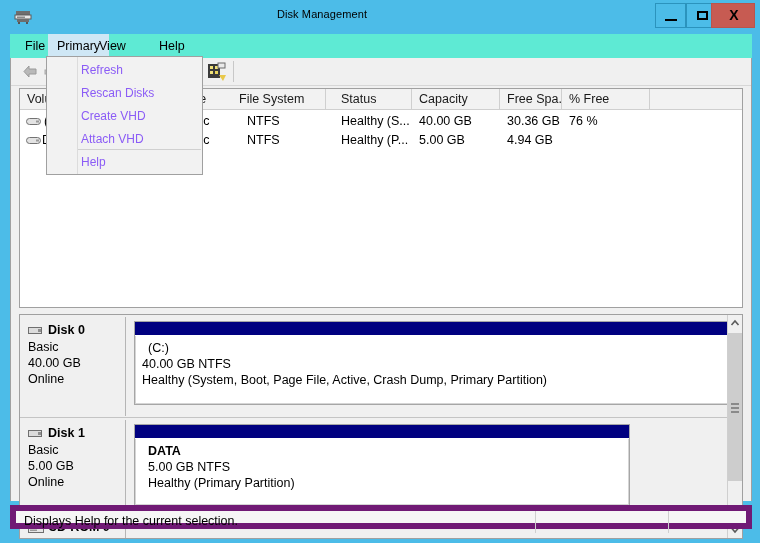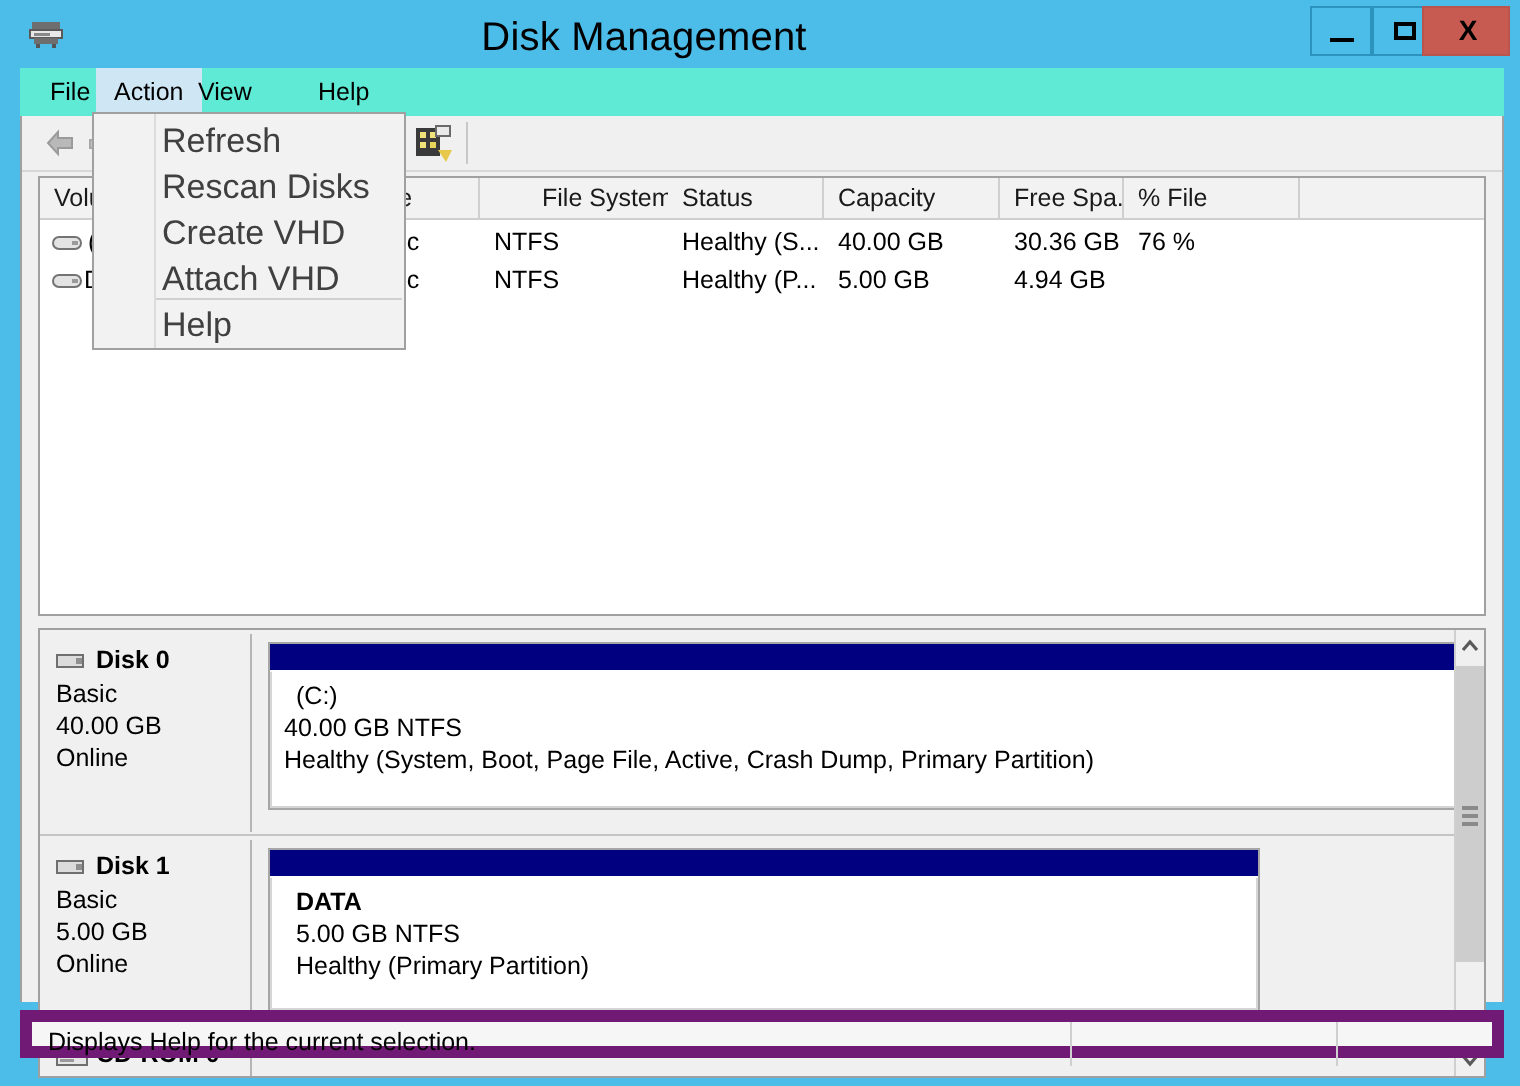--- a/index.html
+++ b/index.html
@@ -28,21 +28,21 @@
     width: 760px; height: 34px;
     background: #4cbce8;
   }
   #app-icon {
     position: absolute; left: 14px; top: 8px;
     width: 18px; height: 18px;
   }
   #title-text {
     position: absolute; left: 0; top: 8px;
     width: 644px; text-align: center;
-    font-size: 20px; color: #000000;
+    font-size: 11px; color: #000000;
     letter-spacing: .1px;
   }
   .winbtn {
     position: absolute; top: 3px;
     height: 25px; width: 31px;
     border: 1px solid #2b93bd;
     background: #4cbce8;
     box-sizing: border-box;
   }
   #btn-min { left: 655px; }
@@ -293,21 +293,21 @@
   #action-menu-strip {
     position: absolute; left: 0; top: 0;
     width: 30px; height: 117px;
     background: #f2f2f2;
     border-right: 1px solid #dcdcdc;
   }
   .dd-item {
     position: absolute; left: 1px;
     width: 154px; height: 23px;
     line-height: 23px;
-    font-size: 17px; color: #404040;
+    font-size: 12px; color: #8b5cf6;
     padding-left: 33px;
     box-sizing: border-box;
     white-space: nowrap;
   }
   #dd-sep {
     position: absolute; left: 31px; top: 92px;
     width: 123px; height: 1px; background: #d0d0d0;
   }
 </style>
 </head>
@@ -334,21 +334,21 @@
     <div class="winbtn" id="btn-max">
       <span class="glyph-max"></span>
     </div>
     <div class="winbtn" id="btn-close">
       <span class="glyph-close">X</span>
     </div>
   </div>
 
   <div id="menubar">
     <div class="menu-item" style="left:6px;">File</div>
-    <div class="menu-item open" style="left:38px;">Action</div>
+    <div class="menu-item open" style="left:38px;">Primary</div>
     <div class="menu-item" style="left:80px;">View</div>
     <div class="menu-item" style="left:140px;">Help</div>
   </div>
 
   <div id="client">
 
     <div id="toolbar">
       <span id="tb-back">
         <svg width="18" height="17" viewBox="0 0 18 17">
           <path d="M8 3 L3 8.5 L8 14 L8 11 L15 11 L15 6 L8 6 Z" fill="#b9b9b9" stroke="#9a9a9a" stroke-width="1"></path>
@@ -374,25 +374,25 @@
         </svg>
       </span>
     </div>
 
     <div id="vollist">
 
       <div id="volheader">
         <div class="col-head" style="left:0px;width:92px;">Volume</div>
         <div class="col-head" style="left:92px;width:60px;"></div>
         <div class="col-head" style="left:152px;width:68px;">Type</div>
-        <div class="col-head" style="left:212px;width:94px;margin-left:32px;">File System</div>
+        <div class="col-head" style="left:212px;width:94px;">File System</div>
         <div class="col-head" style="left:314px;width:78px;">Status</div>
         <div class="col-head" style="left:392px;width:88px;">Capacity</div>
         <div class="col-head" style="left:480px;width:62px;">Free Spa...</div>
-        <div class="col-head" style="left:542px;width:88px;">% File</div>
+        <div class="col-head" style="left:542px;width:88px;">% Free</div>
         <div class="col-head" style="left:630px;width:90px;border-right:none;"></div>
       </div>
 
       <div class="vol-row" style="top:23px;">
         <span class="vol-icon">
           <svg width="15" height="11" viewBox="0 0 15 11">
             <rect x="0.5" y="2.5" width="14" height="6" rx="3" fill="#e3e3e3" stroke="#737373" stroke-width="1"></rect>
             <rect x="10" y="4.5" width="3" height="2" fill="#9a9a9a"></rect>
           </svg>
         </span>

